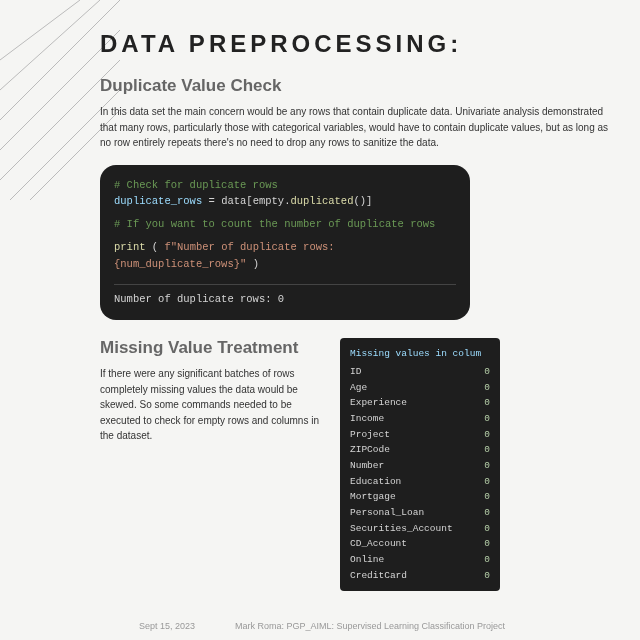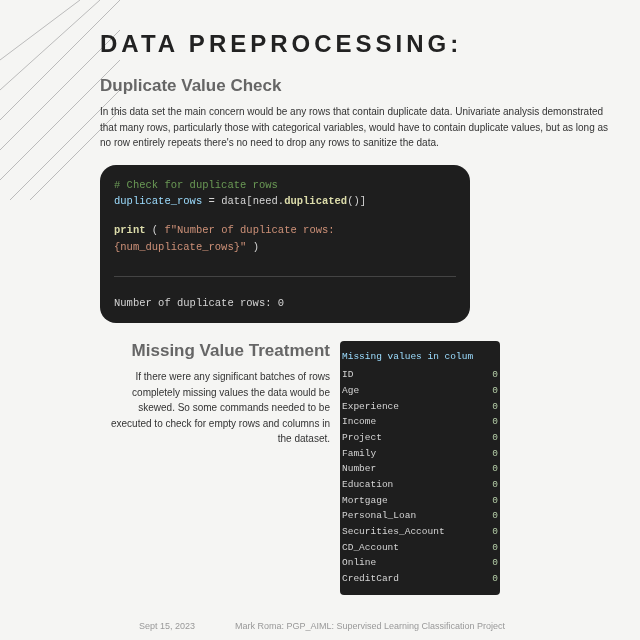--- a/index.html
+++ b/index.html
@@ -66,46 +66,45 @@
       margin-bottom: 18px;
       width: 370px;
       font-family: 'Courier New', monospace;
       font-size: 10.5px;
       line-height: 1.6;
       position: relative;
     }
 
     .code-comment { color: #6a9955; }
     .code-white { color: #d4d4d4; }
-    .code-yellow { color: #dcdcaa; font-weight: bold; }
+    .code-yellow { color: #dcdcaa; }
     .code-green { color: #9cdcfe; }
     .code-string { color: #ce9178; }
     .code-output {
       color: #d4d4d4;
       border-top: 1px solid #444;
-      margin-top: 20px;
-      padding-top: 18px;
+      margin-top: 12px;
+      padding-top: 6px;
     }
 
     
     .lower-section {
       display: flex;
       flex-direction: row;
       gap: 10px;
     }
 
     .lower-text {
       flex: 0 0 230px;
-      text-align: right;
     }
 
     .missing-values-table {
       background: #1e1e1e;
       border-radius: 4px;
-      padding: 8px 2px;
+      padding: 8px 10px;
       font-family: 'Courier New', monospace;
       font-size: 9.5px;
       color: #d4d4d4;
       line-height: 1.65;
       flex: 0 0 160px;
       margin-top: 0;
       align-self: flex-start;
     }
 
     .missing-values-table .mv-header {
@@ -158,23 +157,24 @@
   <h1 class="page-title">DATA PREPROCESSING:</h1>
 
   <h2 class="section-heading">Duplicate Value Check</h2>
   <p class="body-text">In this data set the main concern would be any rows that contain duplicate data. Univariate analysis demonstrated that many rows, particularly those with categorical variables, would have to contain duplicate values, but as long as no row entirely repeats there's no need to drop any rows to sanitize the data.</p>
 
   <div class="code-block">
     <div class="code-comment"># Check for duplicate rows</div>
     <div class="code-white">
       <span class="code-green">duplicate_rows</span>
       <span class="code-white"> = </span>
-      <span class="code-white">data[need.</span><span class="code-yellow">duplicated</span><span class="code-white">()]</span>
+      <span class="code-white">data[empty.</span><span class="code-yellow">duplicated</span><span class="code-white">()]</span>
     </div>
     <div style="height:6px"></div>
+    <div class="code-comment"># If you want to count the number of duplicate rows</div>
     <div style="height:6px"></div>
     <div class="code-white">
       <span class="code-yellow">print</span>
       <span class="code-white">(</span>
       <span class="code-string">f"Number of duplicate rows: {num_duplicate_rows}"</span>
       <span class="code-white">)</span>
     </div>
     <div class="code-output">Number of duplicate rows: 0</div>
   </div>
 
@@ -201,21 +201,21 @@
         </div>
       <div class="mv-row">
           <span class="mv-label">Income</span>
           <span class="mv-value">0</span>
         </div>
       <div class="mv-row">
           <span class="mv-label">Project</span>
           <span class="mv-value">0</span>
         </div>
       <div class="mv-row">
-          <span class="mv-label">Family</span>
+          <span class="mv-label">ZIPCode</span>
           <span class="mv-value">0</span>
         </div>
       <div class="mv-row">
           <span class="mv-label">Number</span>
           <span class="mv-value">0</span>
         </div>
       <div class="mv-row">
           <span class="mv-label">Education</span>
           <span class="mv-value">0</span>
         </div>

